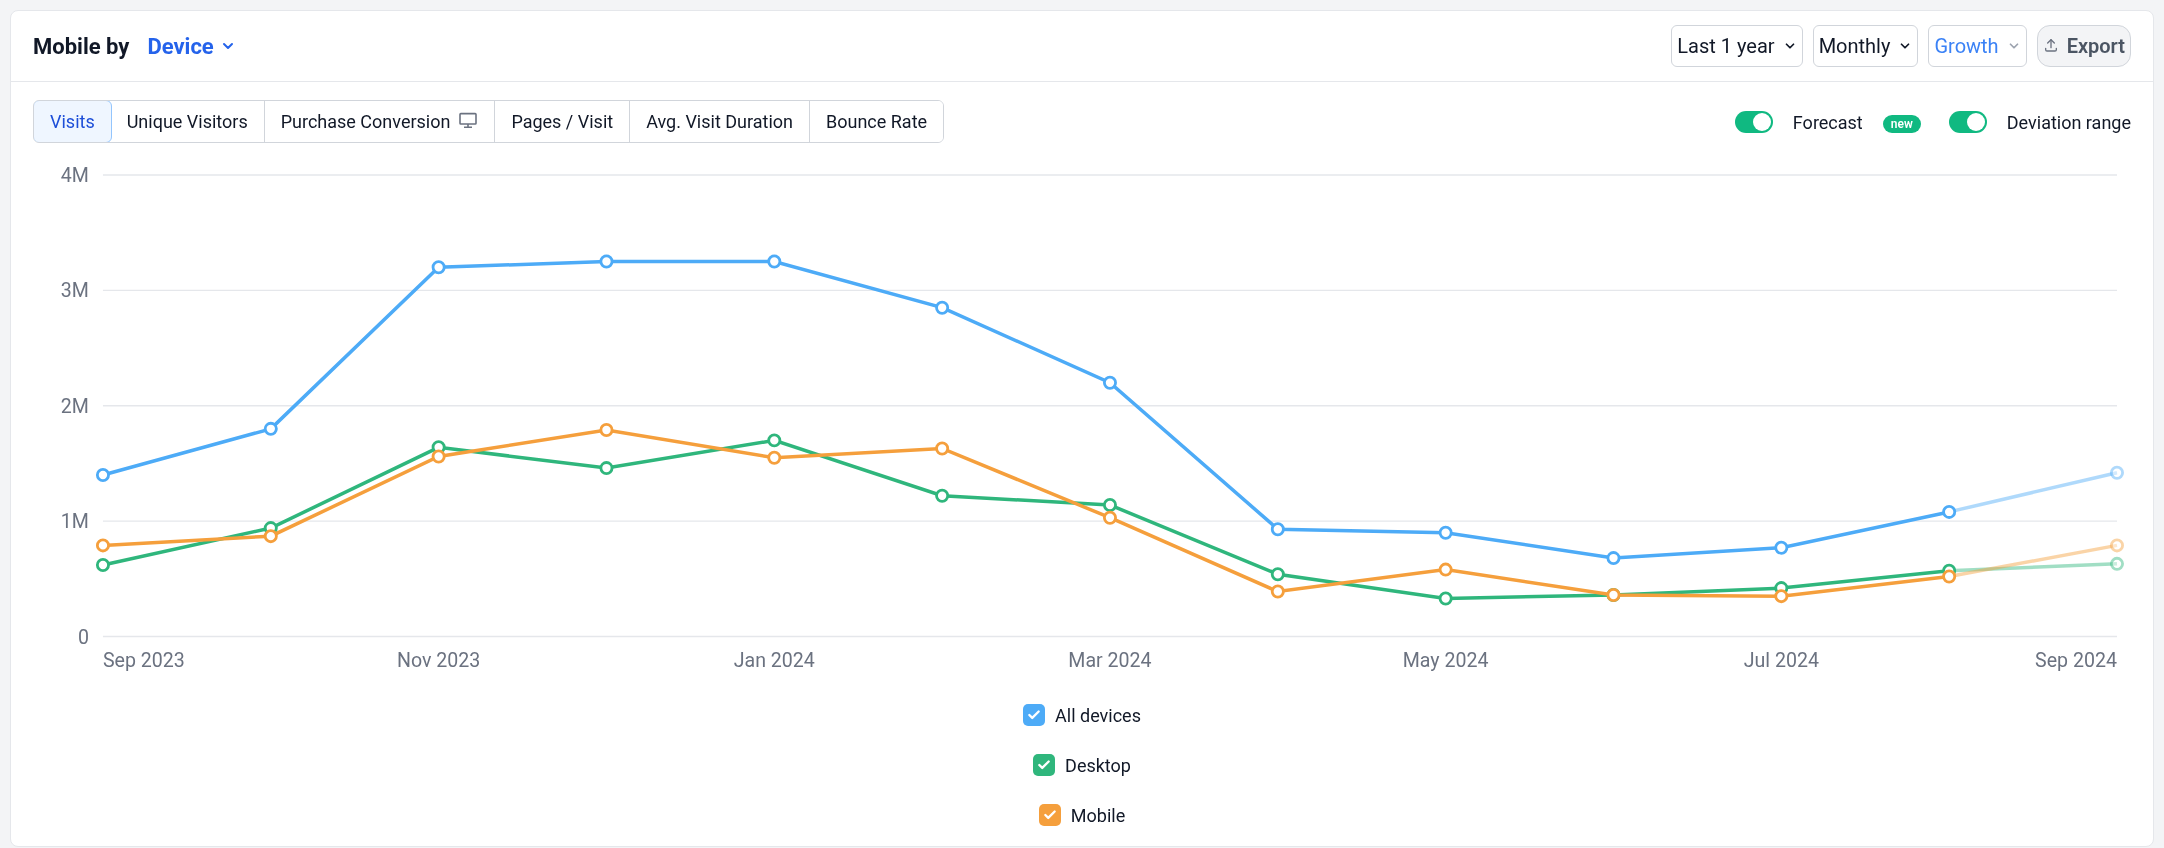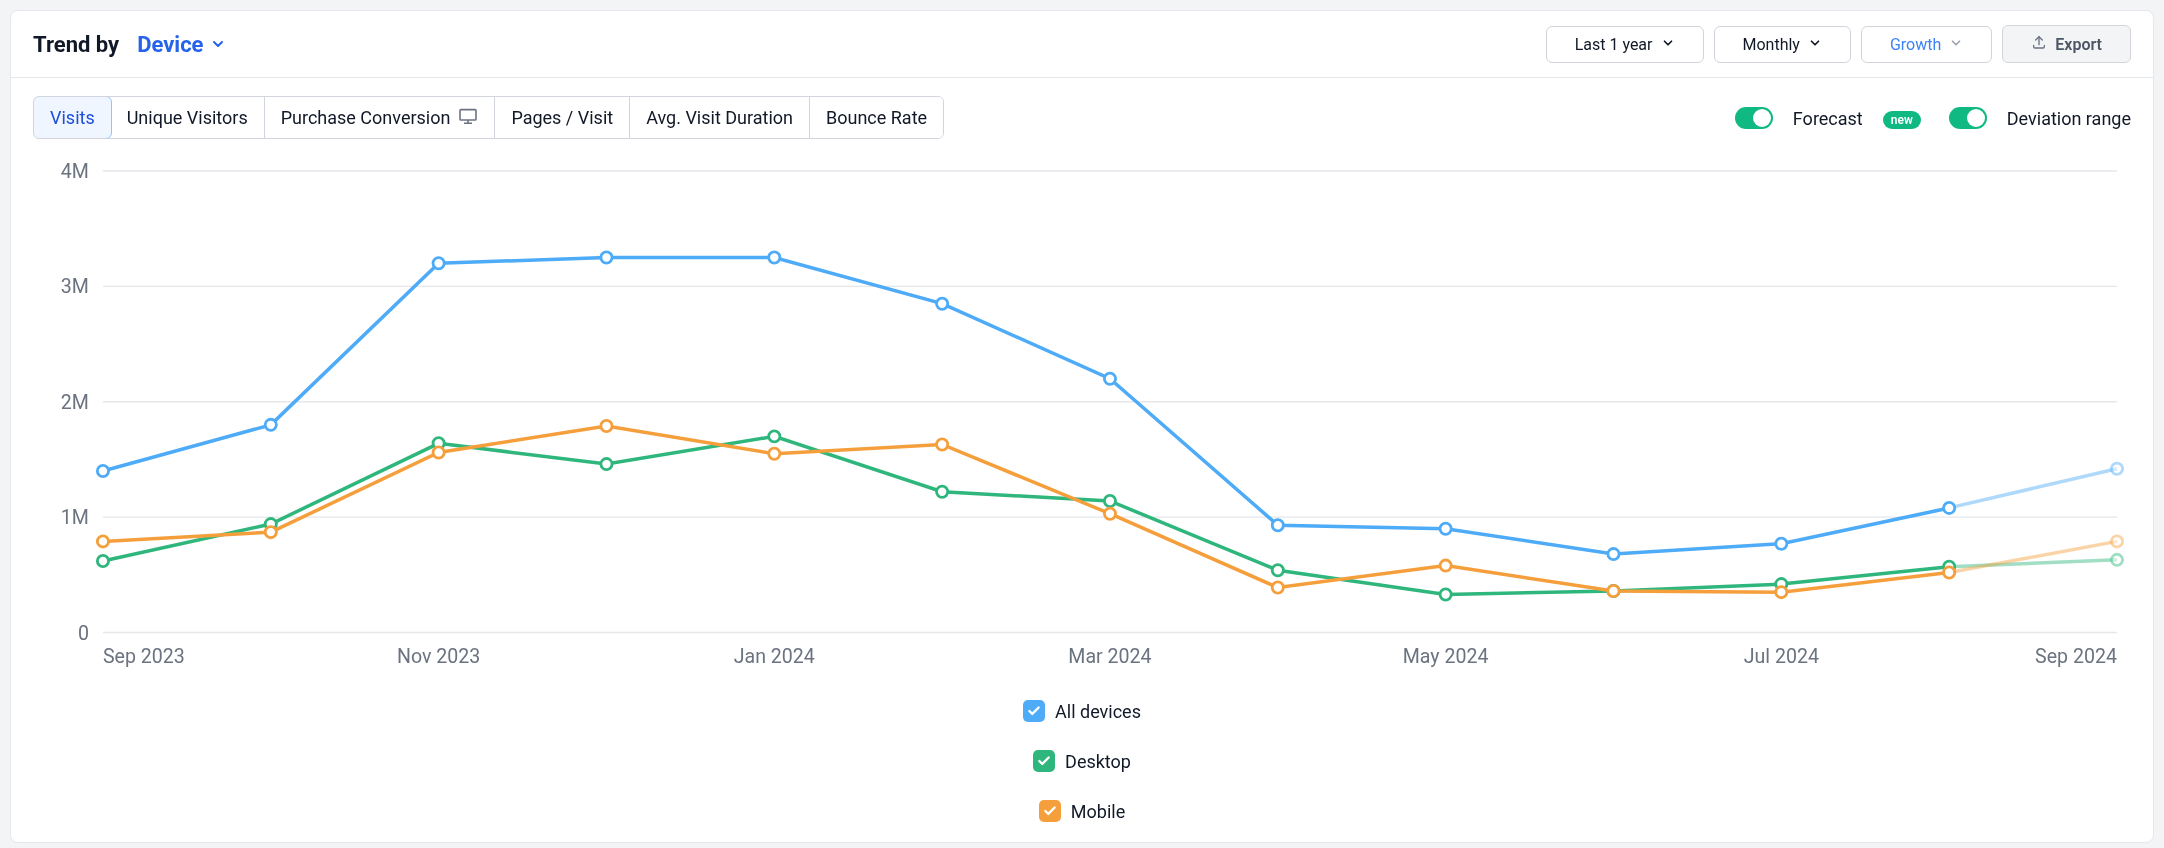--- a/index.html
+++ b/index.html
@@ -4,23 +4,23 @@
 <style>
 * { box-sizing: border-box; margin: 0; padding: 0; }
 body { font-family: -apple-system, BlinkMacSystemFont, "Segoe UI", Roboto, Helvetica, Arial, sans-serif; background: #f3f4f6; padding: 10px; }
 .card { background: #fff; border: 1px solid #e5e7eb; border-radius: 8px; width: 100%; }
 .header { display: flex; align-items: center; justify-content: space-between; padding: 14px 22px; border-bottom: 1px solid #e5e7eb; }
 .title { font-size: 22px; font-weight: 700; color: #111827; display: flex; align-items: center; gap: 6px; }
 .title .dim { color: #2563eb; font-weight: 700; margin-left: 12px; }
 .title .chev { color: #2563eb; }
 .chev svg { display: block; }
 .controls { display: flex; gap: 10px; align-items: center; }
-.select, .btn { display: inline-flex; align-items: center; gap: 8px; border: 1px solid #d1d5db; border-radius: 6px; background: #fff; padding: 8px 28px; font-size: 16px; color: #111827; cursor: pointer; }
+.select, .btn { display: inline-flex; align-items: center; gap: 8px; border: 1px solid #d1d5db; border-radius: 6px; background: #fff; padding: 8px 5px; font-size: 20px; color: #111827; cursor: pointer; }
 .select.muted { color: #3b82f6; justify-content: center; }
-.btn.export { background: #f3f4f6; color: #4b5563; font-weight: 600; }
+.btn.export { background: #f3f4f6; color: #4b5563; font-weight: 600; border-radius: 13px; }
 .btn.export svg { stroke: #6b7280; }
 .body { padding: 18px 22px 20px; }
 .row1 { display: flex; align-items: center; justify-content: space-between; flex-wrap: wrap; gap: 16px; }
 .tabs { display: flex; border: 1px solid #d1d5db; border-radius: 6px; overflow: hidden; }
 .tab { padding: 10px 16px; font-size: 18px; color: #111827; border-right: 1px solid #d1d5db; background: #fff; cursor: pointer; display: flex; align-items: center; gap: 8px; text-align: right; }
 .tab:last-child { border-right: none; }
 .tab.active { background: #eff6ff; color: #1d4ed8; border: 1px solid #93c5fd; border-radius: 6px; margin: -1px; position: relative; z-index: 1; }
 .toggles { display: flex; align-items: center; gap: 28px; }
 .tg { display: flex; align-items: flex-end; gap: 20px; font-size: 18px; color: #111827; }
 .switch { width: 38px; height: 22px; border-radius: 999px; background: #10b981; position: relative; cursor: pointer; }
@@ -37,21 +37,21 @@
 .series { fill: none; stroke-width: 2.5; }
 .pt { stroke-width: 2; fill: #fff; }
 .desktop-icon { width: 20px; height: 16px; }
 </style>
 </head>
 <body>
 
 <div class="card">
   <div class="header">
     <div class="title">
-      <span>Trend by</span>
+      <span>Mobile by</span>
       <span class="dim">Device</span>
       <span class="chev">
         <svg width="16" height="16" viewBox="0 0 24 24" fill="none" stroke="currentColor" stroke-width="3" stroke-linecap="round" stroke-linejoin="round">
             <polyline points="6 9 12 15 18 9"></polyline>
           </svg>
       </span>
     </div>
     <div class="controls">
       <div class="select">
         <span>Last 1 year</span>

